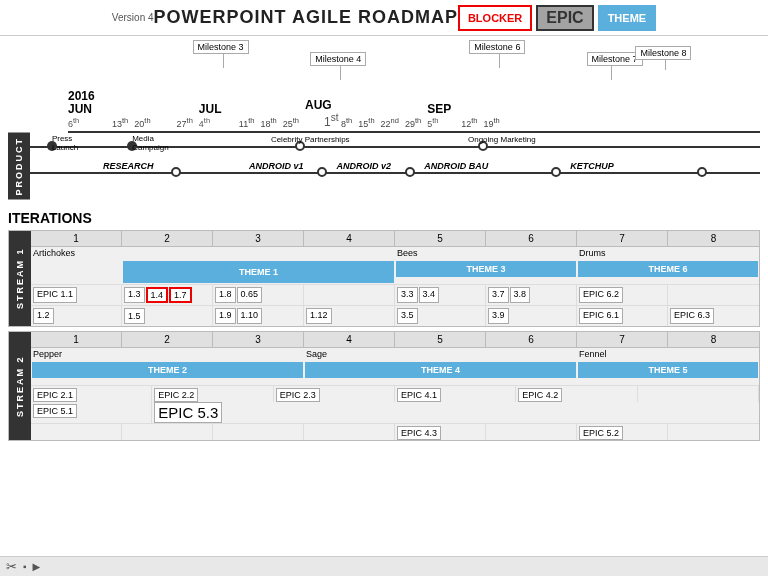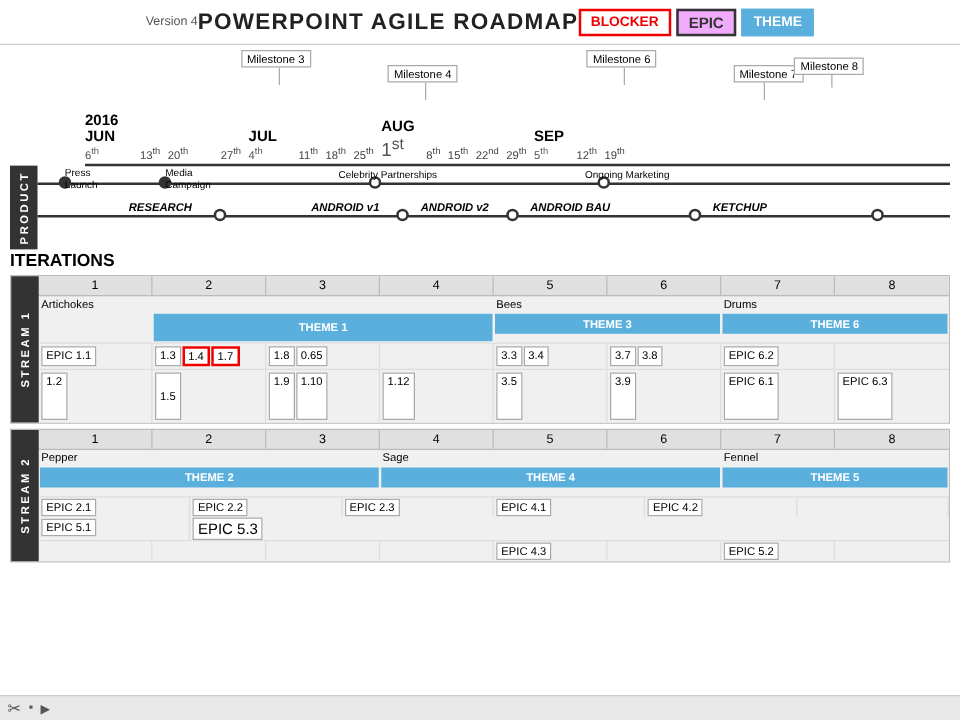--- a/index.html
+++ b/index.html
@@ -40,23 +40,23 @@
       color: #e00;
       background: #fff;
       padding: 2px 8px;
       font-size: 11px;
       font-weight: bold;
       cursor: pointer;
     }
     .btn-epic {
       border: 2px solid #333;
       color: #333;
-      background: #f0abfc;
+      background: #a3a3a3;
       padding: 2px 8px;
-      font-size: 12px;
+      font-size: 16px;
       font-weight: bold;
       cursor: pointer;
     }
     .btn-theme {
       border: 2px solid #5aafdc;
       background: #5aafdc;
       color: #fff;
       padding: 2px 8px;
       font-size: 11px;
       font-weight: bold;
@@ -122,21 +122,21 @@
       <div style="min-width:40px; padding-right:2px;">
         <div style="font-weight:bold; font-size:12px; line-height:1.1;">JUL</div>
         <div style="font-size:9px; color:#555;">4<sup>th</sup></div>
       </div>
       <div style="font-size:9px; color:#444; padding-right:6px;">11<sup>th</sup></div>
       <div style="font-size:9px; color:#444; padding-right:6px;">18<sup>th</sup></div>
       <div style="font-size:9px; color:#444; padding-right:6px;">25<sup>th</sup></div>
 
       <div style="min-width:36px; padding-right:2px;">
         <div style="font-weight:bold; font-size:12px; line-height:1.1;">AUG</div>
-        <div style="font-size:15px; color:#555;">1<sup>st</sup></div>
+        <div style="font-size:12px; color:#555;margin-left:19px;">1<sup>st</sup></div>
       </div>
       <div style="font-size:9px; color:#444; padding-right:6px;">8<sup>th</sup></div>
       <div style="font-size:9px; color:#444; padding-right:6px;">15<sup>th</sup></div>
       <div style="font-size:9px; color:#444; padding-right:6px;">22<sup>nd</sup></div>
       <div style="font-size:9px; color:#444; padding-right:6px;">29<sup>th</sup></div>
 
       <div style="min-width:34px; padding-right:2px;">
         <div style="font-weight:bold; font-size:12px; line-height:1.1;">SEP</div>
         <div style="font-size:9px; color:#555;">5<sup>th</sup></div>
       </div>
@@ -176,21 +176,21 @@
           <div style="position:absolute; left:54%; top:2px; font-size:9px; font-weight:bold;">ANDROID BAU</div>
           <div style="position:absolute; left:72%; top:50%; width:10px; height:10px; border-radius:50%; background:#fff; border:2px solid #333; transform:translate(-50%,-50%);"></div>
 
           <div style="position:absolute; left:74%; top:2px; font-size:9px; font-weight:bold;">KETCHUP</div>
           <div style="position:absolute; left:92%; top:50%; width:10px; height:10px; border-radius:50%; background:#fff; border:2px solid #333; transform:translate(-50%,-50%);"></div>
         </div>
       </div>
     </div>
   </div>
 
-  <div style="margin-top:0;">
+  <div style="margin-top:10px;">
     <div style="font-size:14px; font-weight:bold; margin-bottom:4px;">ITERATIONS</div>
 
     <div style="display:flex; border:1px solid #bbb; margin-bottom:4px;">
       <div style="width:22px; background:#333; color:#fff; display:flex; align-items:center; justify-content:center; writing-mode:vertical-rl; transform:rotate(180deg); font-size:9px; font-weight:bold; letter-spacing:2px;">STREAM 1</div>
       <div style="flex:1; background:#f0f0f0;">
 
         <div style="display:grid; grid-template-columns:repeat(8,1fr); background:#e0e0e0; border-bottom:1px solid #bbb;">
           <div style="text-align:center;font-size:10px;padding:2px;border-right:1px solid #bbb;">1</div>
           <div style="text-align:center;font-size:10px;padding:2px;border-right:1px solid #bbb;">2</div>
           <div style="text-align:center;font-size:10px;padding:2px;border-right:1px solid #bbb;">3</div>
@@ -250,21 +250,21 @@
             <span style="background:#fff; border:1px solid #aaa; padding:1px 3px; font-size:9px;">EPIC 6.2</span>
           </div>
           <div style="padding:2px;"></div>
         </div>
 
         <div style="display:grid; grid-template-columns:repeat(8,1fr);">
           <div style="padding:2px; display:flex; gap:1px; flex-wrap:wrap; border-right:1px solid #ddd;">
             <span style="background:#fff; border:1px solid #aaa; padding:1px 3px; font-size:9px;">1.2</span>
           </div>
           <div style="padding:2px; display:flex; gap:1px; flex-wrap:wrap; border-right:1px solid #ddd;">
-            <span style="background:#fff; border:1px solid #aaa; padding:13px 3px; font-size:9px;">1.5</span>
+            <span style="background:#fff; border:1px solid #aaa; padding:2px 3px; font-size:9px;">1.5</span>
           </div>
           <div style="padding:2px; display:flex; gap:1px; flex-wrap:wrap; border-right:1px solid #ddd;">
             <span style="background:#fff; border:1px solid #aaa; padding:1px 3px; font-size:9px;">1.9</span>
             <span style="background:#fff; border:1px solid #aaa; padding:1px 3px; font-size:9px;">1.10</span>
           </div>
           <div style="padding:2px; display:flex; gap:1px; border-right:1px solid #ddd;">
             <span style="background:#fff; border:1px solid #aaa; padding:1px 3px; font-size:9px;">1.12</span>
           </div>
           <div style="padding:2px; display:flex; gap:1px; border-right:1px solid #ddd;">
             <span style="background:#fff; border:1px solid #aaa; padding:1px 3px; font-size:9px;">3.5</span>
@@ -332,21 +332,21 @@
             <span style="background:#fff; border:1px solid #aaa; padding:1px 3px; font-size:9px;">EPIC 4.1</span>
           </div>
           <div style="padding:2px; border-right:1px solid #ddd;">
             <span style="background:#fff; border:1px solid #aaa; padding:1px 3px; font-size:9px;">EPIC 4.2</span>
           </div>
           <div style="padding:2px; border-right:1px solid #ddd;"></div>
           <div style="padding:2px; border-right:1px solid #ddd;">
             <span style="background:#fff; border:1px solid #aaa; padding:1px 3px; font-size:9px;">EPIC 5.1</span>
           </div>
           <div style="padding:2px;">
-            <span style="background:#fff; border:1px solid #aaa; padding:1px 3px; font-size:12px;">EPIC 5.3</span>
+            <span style="background:#fff; border:1px solid #aaa; padding:1px 3px; font-size:15px;">EPIC 5.3</span>
           </div>
         </div>
 
         <div style="display:grid; grid-template-columns:repeat(8,1fr);">
           <div style="padding:2px; border-right:1px solid #ddd;"></div>
           <div style="padding:2px; border-right:1px solid #ddd;"></div>
           <div style="padding:2px; border-right:1px solid #ddd;"></div>
           <div style="padding:2px; border-right:1px solid #ddd;"></div>
           <div style="padding:2px; border-right:1px solid #ddd;">
             <span style="background:#fff; border:1px solid #aaa; padding:1px 3px; font-size:9px;">EPIC 4.3</span>

